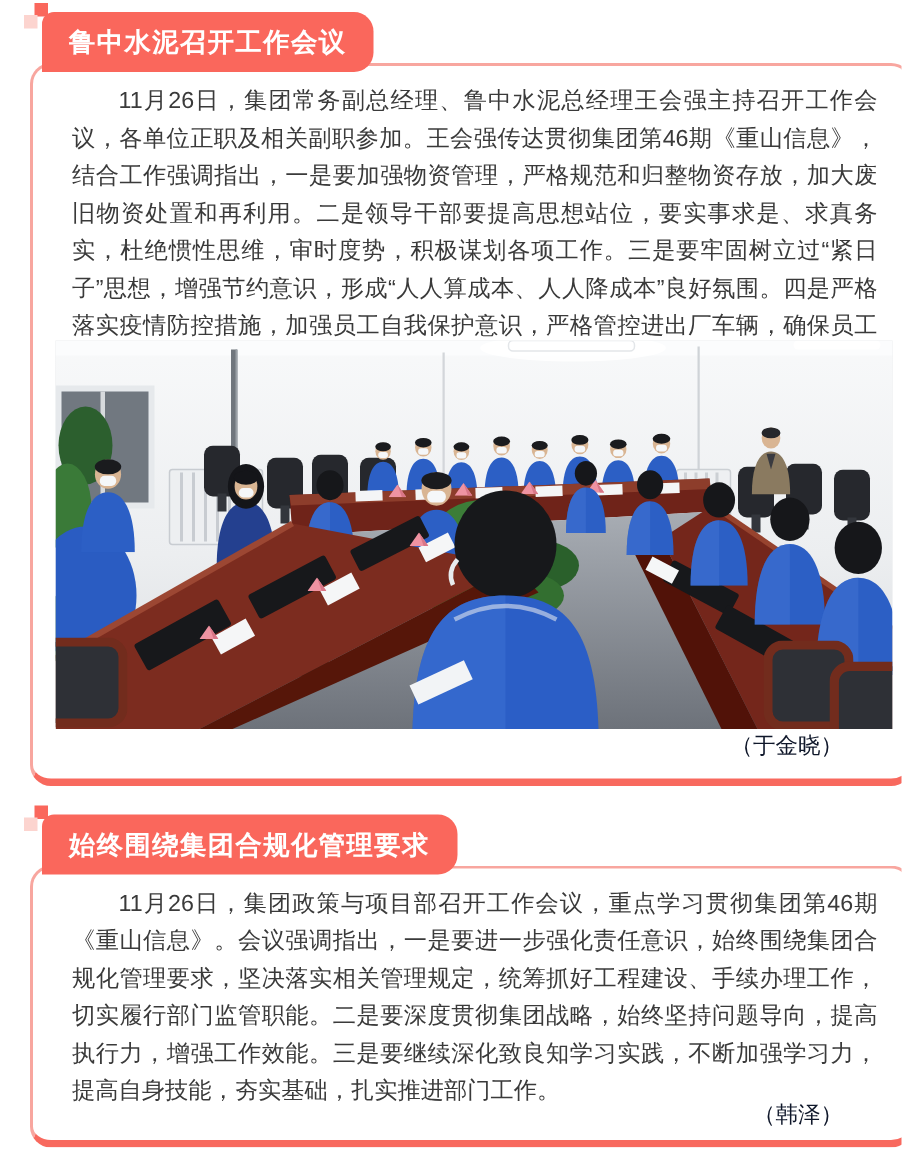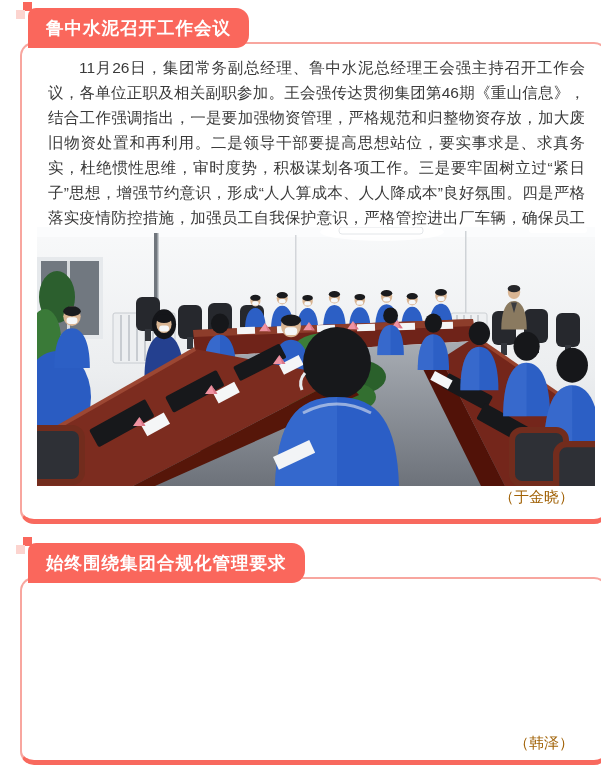--- a/index.html
+++ b/index.html
@@ -31,21 +31,21 @@
     position:absolute;left:26px;right:21px;top:11px;margin:0;
     font-size:15.5px;line-height:25px;color:#3a3a3a;
     text-align:justify;text-indent:2em;
   }
   .photo{
     position:absolute;left:15px;top:183px;width:558px;height:259px;
     overflow:hidden;background:#e8eaec;
   }
   .photo svg{display:block;}
   .byline{
-    position:absolute;right:32px;font-size:15px;color:#a16207;
+    position:absolute;right:44px;font-size:15px;color:#0f172a;
   }
   .byline1{top:444px;}
   .byline2{top:155px;}
 </style>
 </head>
 <body>
 
 <div class="page">
 
   <section class="section sec1">
@@ -246,17 +246,18 @@
     </div>
   </section>
 
   <section class="section sec2">
     <span class="sq sq-red"></span>
     <span class="sq sq-pink"></span>
     <div class="banner">
       <span>始终围绕集团合规化管理要求</span>
     </div>
     <div class="card card2">
+      <p class="para">11月26日，集团政策与项目部召开工作会议，重点学习贯彻集团第46期《重山信息》。会议强调指出，一是要进一步强化责任意识，始终围绕集团合规化管理要求，坚决落实相关管理规定，统筹抓好工程建设、手续办理工作，切实履行部门监管职能。二是要深度贯彻集团战略，始终坚持问题导向，提高执行力，增强工作效能。三是要继续深化致良知学习实践，不断加强学习力，提高自身技能，夯实基础，扎实推进部门工作。</p>
       <div class="byline byline2">（韩泽）</div>
     </div>
   </section>
 
 </div>
 
 </body></html>

